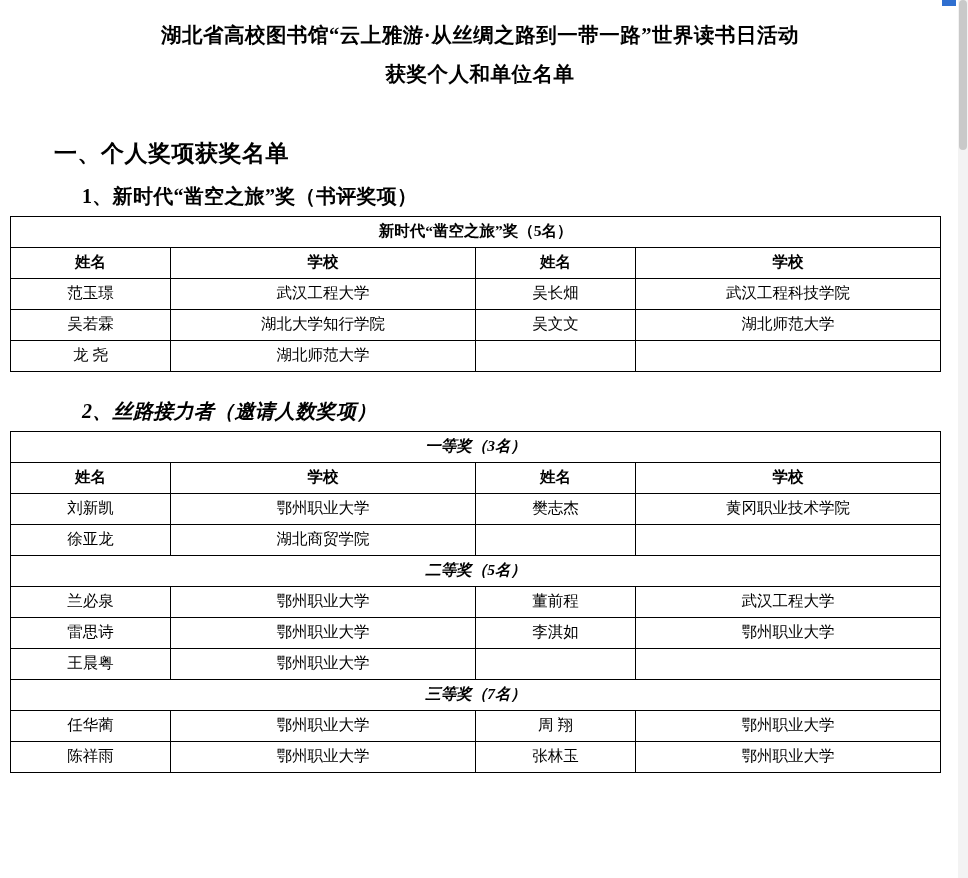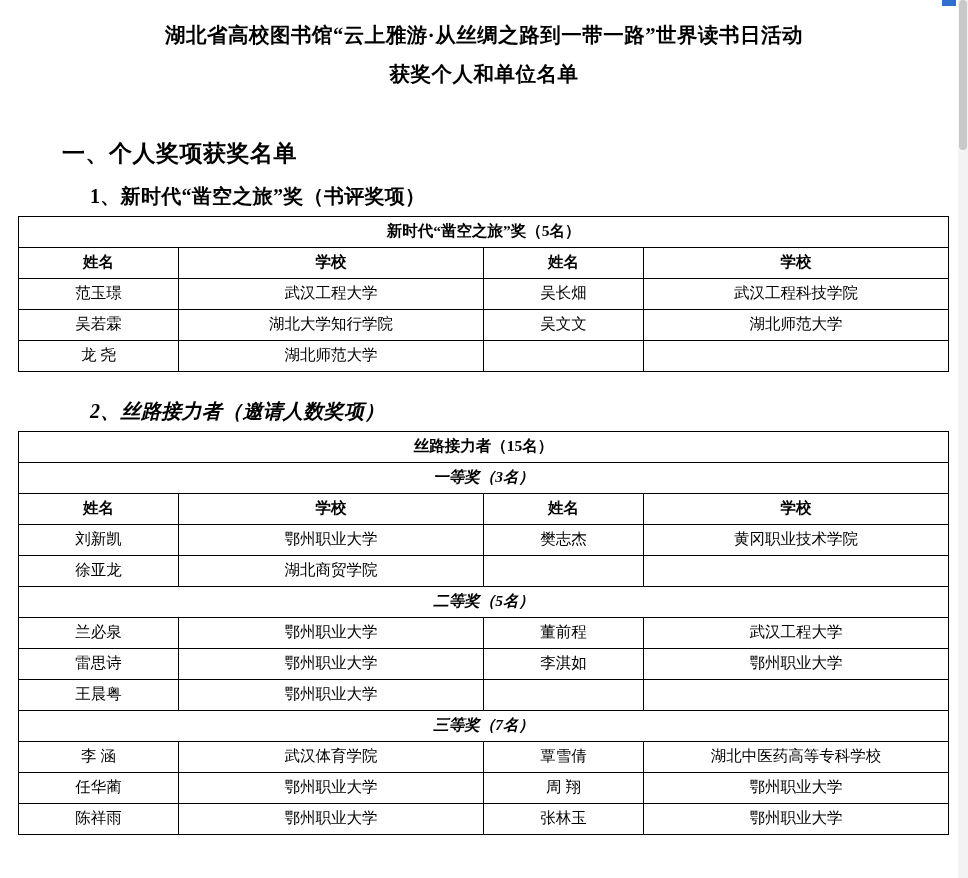--- a/index.html
+++ b/index.html
@@ -12,21 +12,21 @@
     height: 878px;
     font-family: "Liberation Serif", "DejaVu Serif", serif;
     color: #000000;
     position: relative;
     overflow: hidden;
   }
   .page {
     width: 968px;
     height: 878px;
     box-sizing: border-box;
-    padding: 10px 18px 0 18px;
+    padding: 10px 18px 0 10px;
     position: relative;
   }
   .doc-title {
     text-align: center;
     font-weight: bold;
     font-size: 20.5px;
     letter-spacing: 0.5px;
     line-height: 1.5;
     margin: 10px 0 0 0;
   }
@@ -163,23 +163,20 @@
 
   <table class="award-table">
     <colgroup>
       <col class="col-name">
         <col class="col-school">
         <col class="col-name">
         <col class="col-school">
     </colgroup>
     <tbody>
       <tr>
-        <td class="banner" colspan="4">丝路接力者（15名）</td>
-      </tr>
-      <tr>
         <td class="tier" colspan="4">一等奖（3名）</td>
       </tr>
       <tr>
         <td class="colhead">姓名</td>
         <td class="colhead">学校</td>
         <td class="colhead">姓名</td>
         <td class="colhead">学校</td>
       </tr>
       <tr>
         <td>刘新凯</td>
@@ -209,26 +206,20 @@
         <td>鄂州职业大学</td>
       </tr>
       <tr>
         <td>王晨粤</td>
         <td>鄂州职业大学</td>
         <td></td>
         <td></td>
       </tr>
       <tr>
         <td class="tier" colspan="4">三等奖（7名）</td>
-      </tr>
-      <tr>
-        <td>李  涵</td>
-        <td>武汉体育学院</td>
-        <td>覃雪倩</td>
-        <td>湖北中医药高等专科学校</td>
       </tr>
       <tr>
         <td>任华蔺</td>
         <td>鄂州职业大学</td>
         <td>周  翔</td>
         <td>鄂州职业大学</td>
       </tr>
       <tr>
         <td>陈祥雨</td>
         <td>鄂州职业大学</td>

